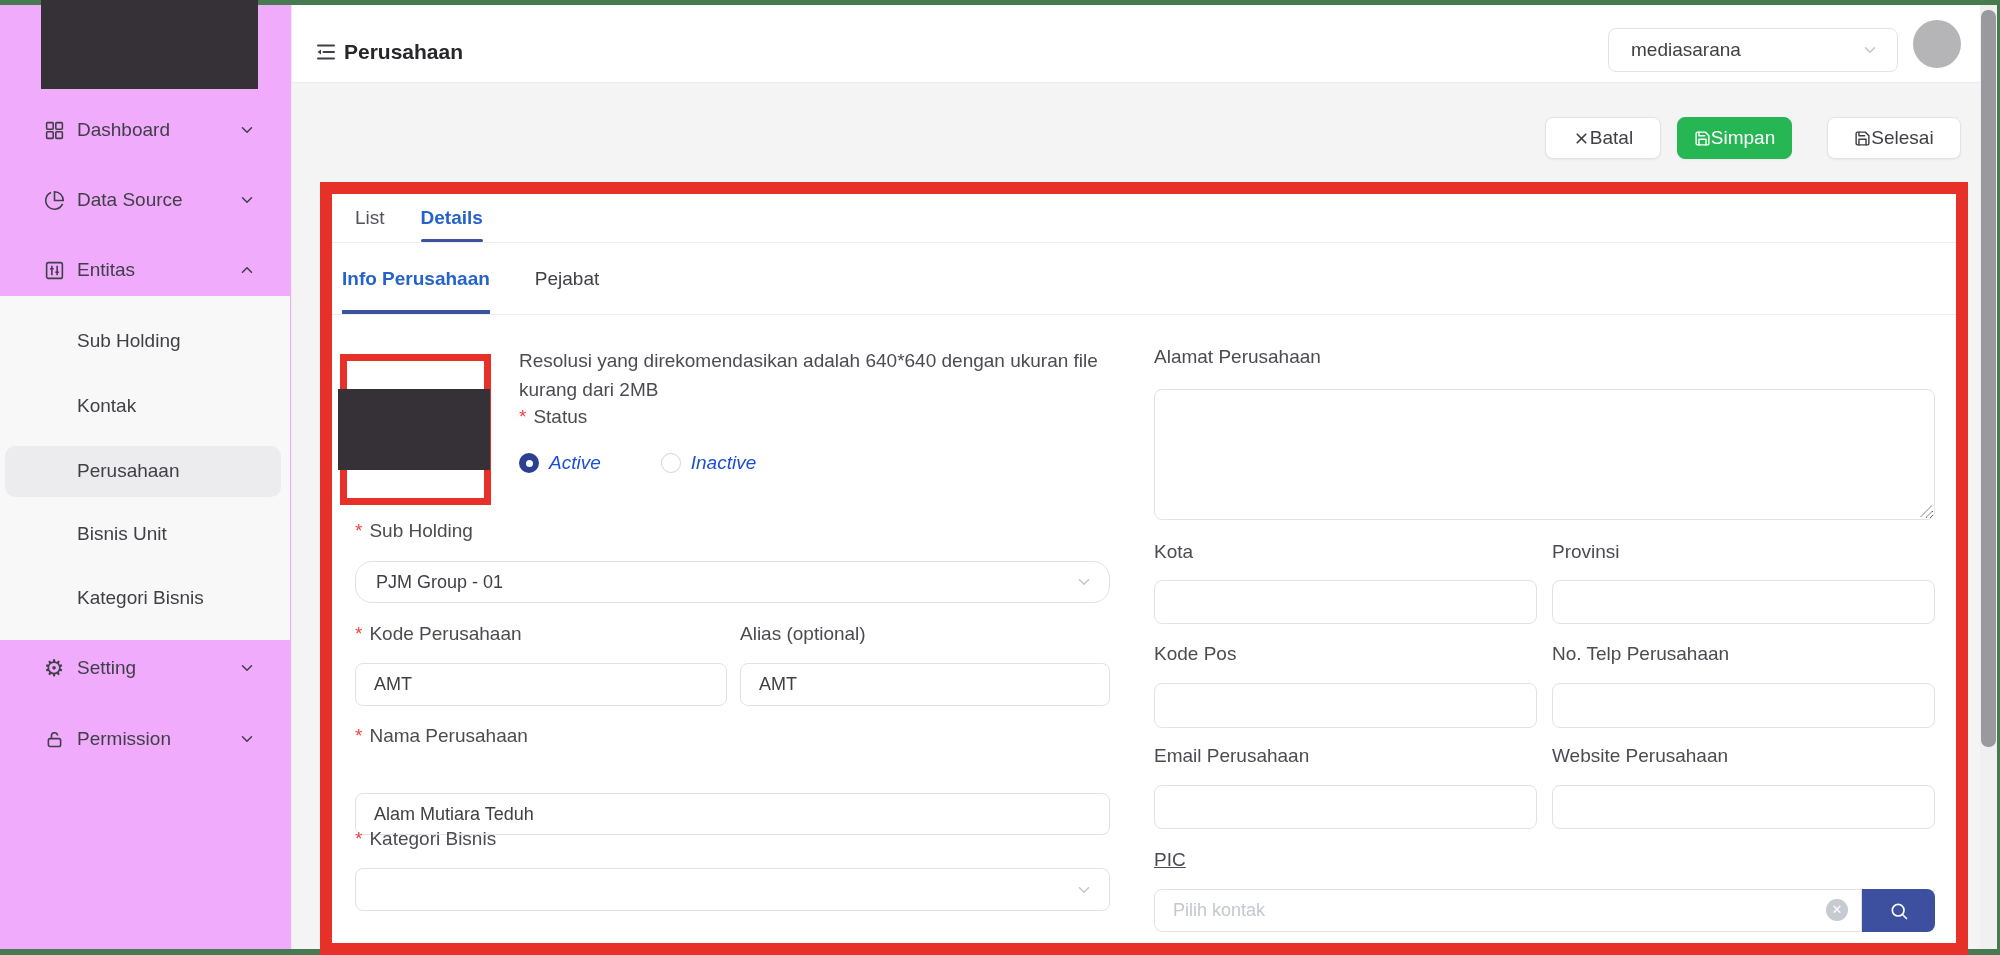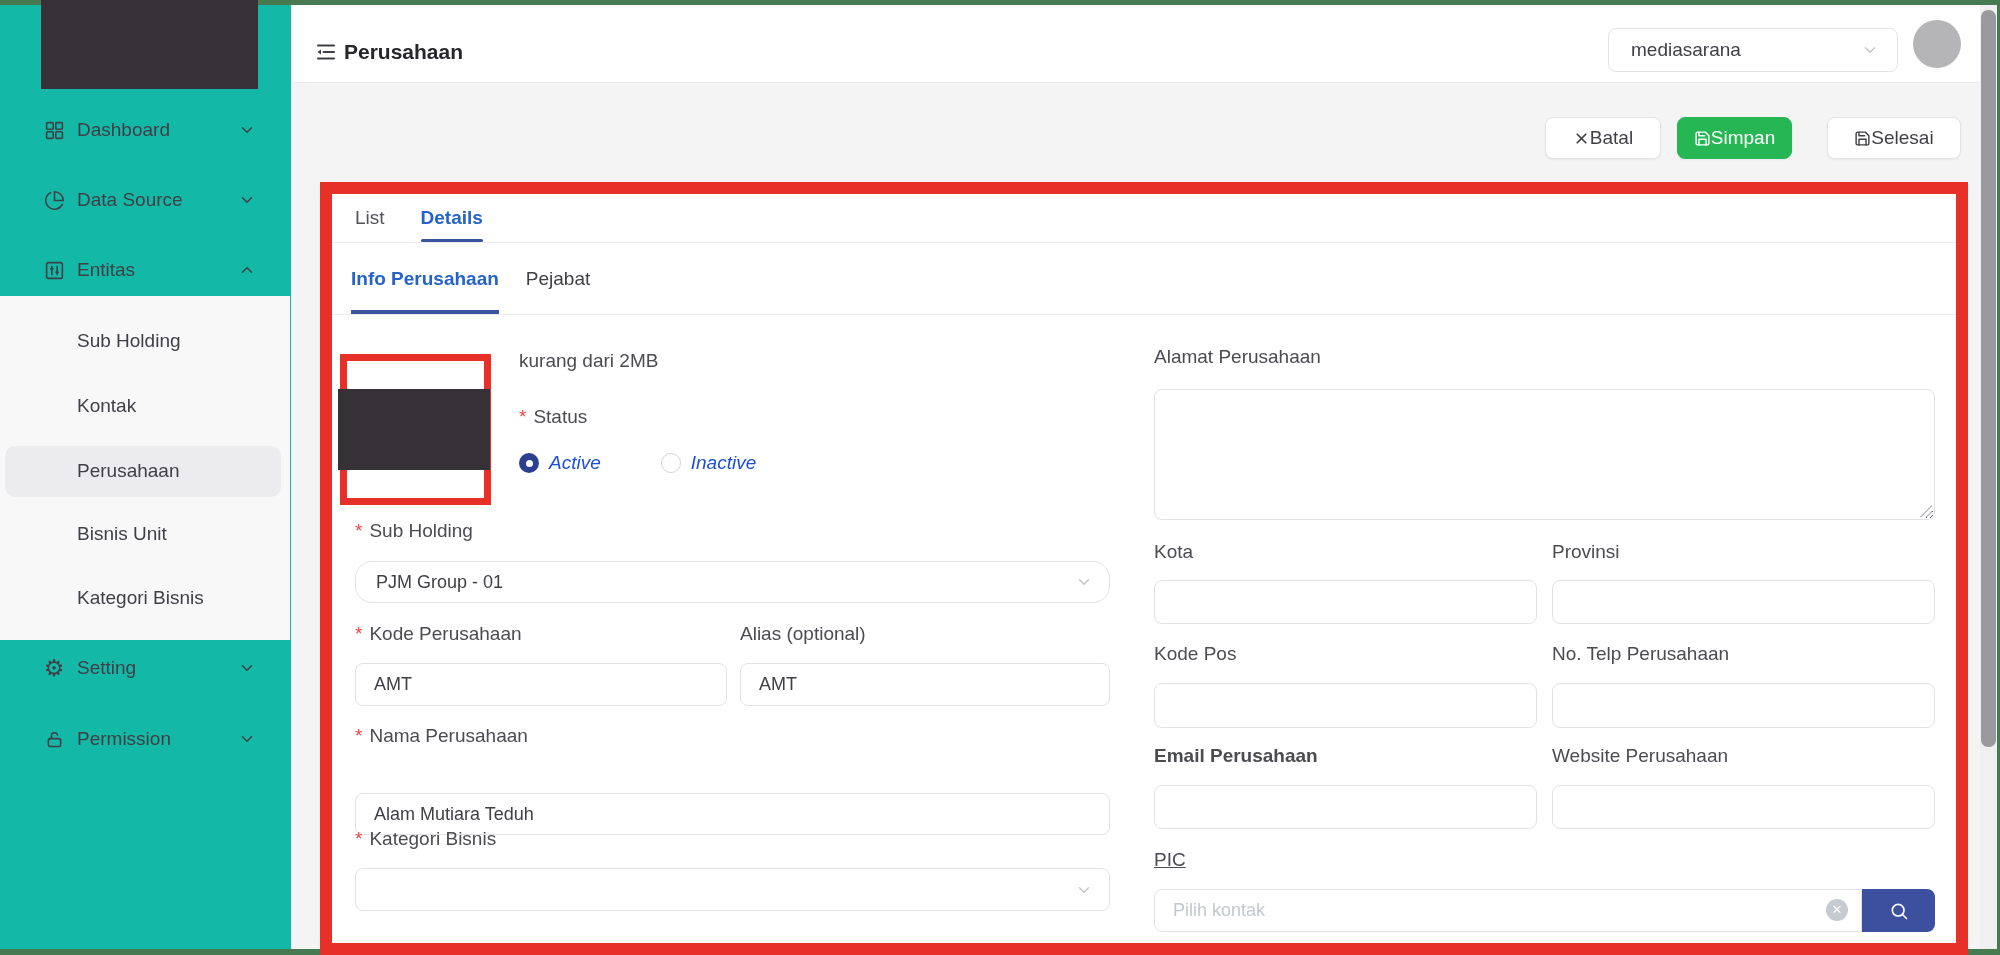--- a/index.html
+++ b/index.html
@@ -5,21 +5,21 @@
   * { margin:0; padding:0; box-sizing:border-box; }
   html,body { background:#ffffff; }
   body { font-family:"Liberation Sans", sans-serif; color:#3f3f46; }
   .stage { position:relative; width:2000px; height:955px; background:#ffffff; overflow:hidden; }
   .abs { position:absolute; }
 
   
   .gstrip { background:#477a51; z-index:10; }
 
   
-  .sidebar { left:0; top:5px; width:292px; height:944px; background:#14b8a6; border-right:1px solid #ececee; z-index:5; }
+  .sidebar { left:0; top:5px; width:292px; height:944px; background:#f0abfc; border-right:1px solid #ececee; z-index:5; }
   .nav-item { left:0; right:1px; height:40px; display:flex; align-items:center; padding-left:42px; font-size:19px; color:#3f3f46; cursor:pointer; }
   .nav-item .nico { width:24px; height:24px; display:flex; align-items:center; justify-content:center; color:#3f3f46; flex:0 0 24px; }
   .nav-item .nlabel { margin-left:11px; }
   .nav-item .chev { position:absolute; right:34px; width:18px; height:18px; color:#3f3f46; }
   .submenu { left:0; right:1px; background:#f8f8f9; }
   .sub-item { left:0; right:0; height:40px; display:flex; align-items:center; padding-left:77px; font-size:19px; color:#3f3f46; cursor:pointer; }
   .pill { left:5px; right:9px; height:51px; background:#ececee; border-radius:10px; }
   .redact { background:#353136; }
 
   
@@ -38,21 +38,21 @@
   .btn svg { width:17px; height:17px; }
 
   
   .redbox { left:320px; top:182px; width:1648px; height:773px; border:12px solid #e73128; background:#fff; z-index:30; }
   .panel { position:absolute; inset:0; background:#fff; }
 
   .tabsrow { left:0; right:0; top:0; height:49px; border-bottom:1px solid #ededf0; display:flex; align-items:center; padding-left:23px; gap:36px; }
   .tab { position:relative; height:100%; display:flex; align-items:center; font-size:19px; color:#52525b; cursor:pointer; }
   .tab.active { color:#2563c9; font-weight:700; }
   .tab.active::after { content:""; position:absolute; left:0; right:0; bottom:0; height:3px; background:#3a539f; border-radius:2px; }
-  .subtabsrow { left:0; right:0; top:49px; height:72px; border-bottom:1px solid #ededf0; display:flex; align-items:center; padding-left:19px; gap:27px; }
+  .subtabsrow { left:0; right:0; top:49px; height:72px; border-bottom:1px solid #ededf0; display:flex; align-items:center; padding-left:10px; gap:45px; }
   .subtab { position:relative; height:100%; display:flex; align-items:center; font-size:19px; color:#3f3f46; cursor:pointer; }
   .subtab.active { color:#2563c9; font-weight:700; }
   .subtab.active::after { content:""; position:absolute; left:0; right:0; bottom:0; height:4px; background:#3a539f; }
 
   .lbl { font-size:19px; color:#4b4b52; display:flex; align-items:center; }
   .req { color:#ef4444; margin-right:7px; font-size:19px; }
   .hint { font-size:19px; line-height:29px; color:#4b4b52; }
 
   .field, .selectbox { background:#fff; border:1px solid #e2e2e6; border-radius:8px; font-size:18px; color:#3f3f46; }
   input.field { padding:0 18px; outline:none; width:100%; height:100%; }
@@ -232,20 +232,21 @@
           </div>
         <div class="subtab">
             <span>Pejabat</span>
           </div>
       </div>
 
       <div class="abs" style="left:8px;top:160px;width:151px;height:151px;border:7px solid #e73128;background:#fff;z-index:2;"></div>
       <div class="abs redact" style="left:6px;top:195px;width:152px;height:81px;z-index:3;"></div>
 
       <div class="abs hint" style="left:187px;top:152px;width:640px;">
+        <div>Resolusi yang direkomendasikan adalah 640*640 dengan ukuran file</div>
         <div>kurang dari 2MB</div>
       </div>
 
       <div class="abs lbl" style="left:187px;top:212px;">
         <span class="req">*</span>
         <span>Status</span>
       </div>
       <div class="abs" style="left:187px;top:258px;display:flex;align-items:center;gap:10px;">
         <span class="radio on"></span>
         <span class="radlabel">Active</span>
@@ -309,21 +310,21 @@
 
       <div class="abs lbl" style="left:822px;top:449px;">
           <span>Kode Pos</span>
         </div>
       <div class="abs lbl" style="left:1220px;top:449px;">
           <span>No. Telp Perusahaan</span>
         </div>
       <div class="abs" style="left:822px;top:489px;width:383px;height:45px;"><input class="field" value="" style=""></div>
       <div class="abs" style="left:1220px;top:489px;width:383px;height:45px;"><input class="field" value="" style=""></div>
 
-      <div class="abs lbl" style="left:822px;top:551px;font-weight:bold;">
+      <div class="abs lbl" style="left:822px;top:551px;">
           <span>Email Perusahaan</span>
         </div>
       <div class="abs lbl" style="left:1220px;top:551px;">
           <span>Website Perusahaan</span>
         </div>
       <div class="abs" style="left:822px;top:591px;width:383px;height:44px;"><input class="field" value="" style=""></div>
       <div class="abs" style="left:1220px;top:591px;width:383px;height:44px;"><input class="field" value="" style=""></div>
 
       <div class="abs lbl" style="left:822px;top:655px;text-decoration:underline;">
           <span>PIC</span>

